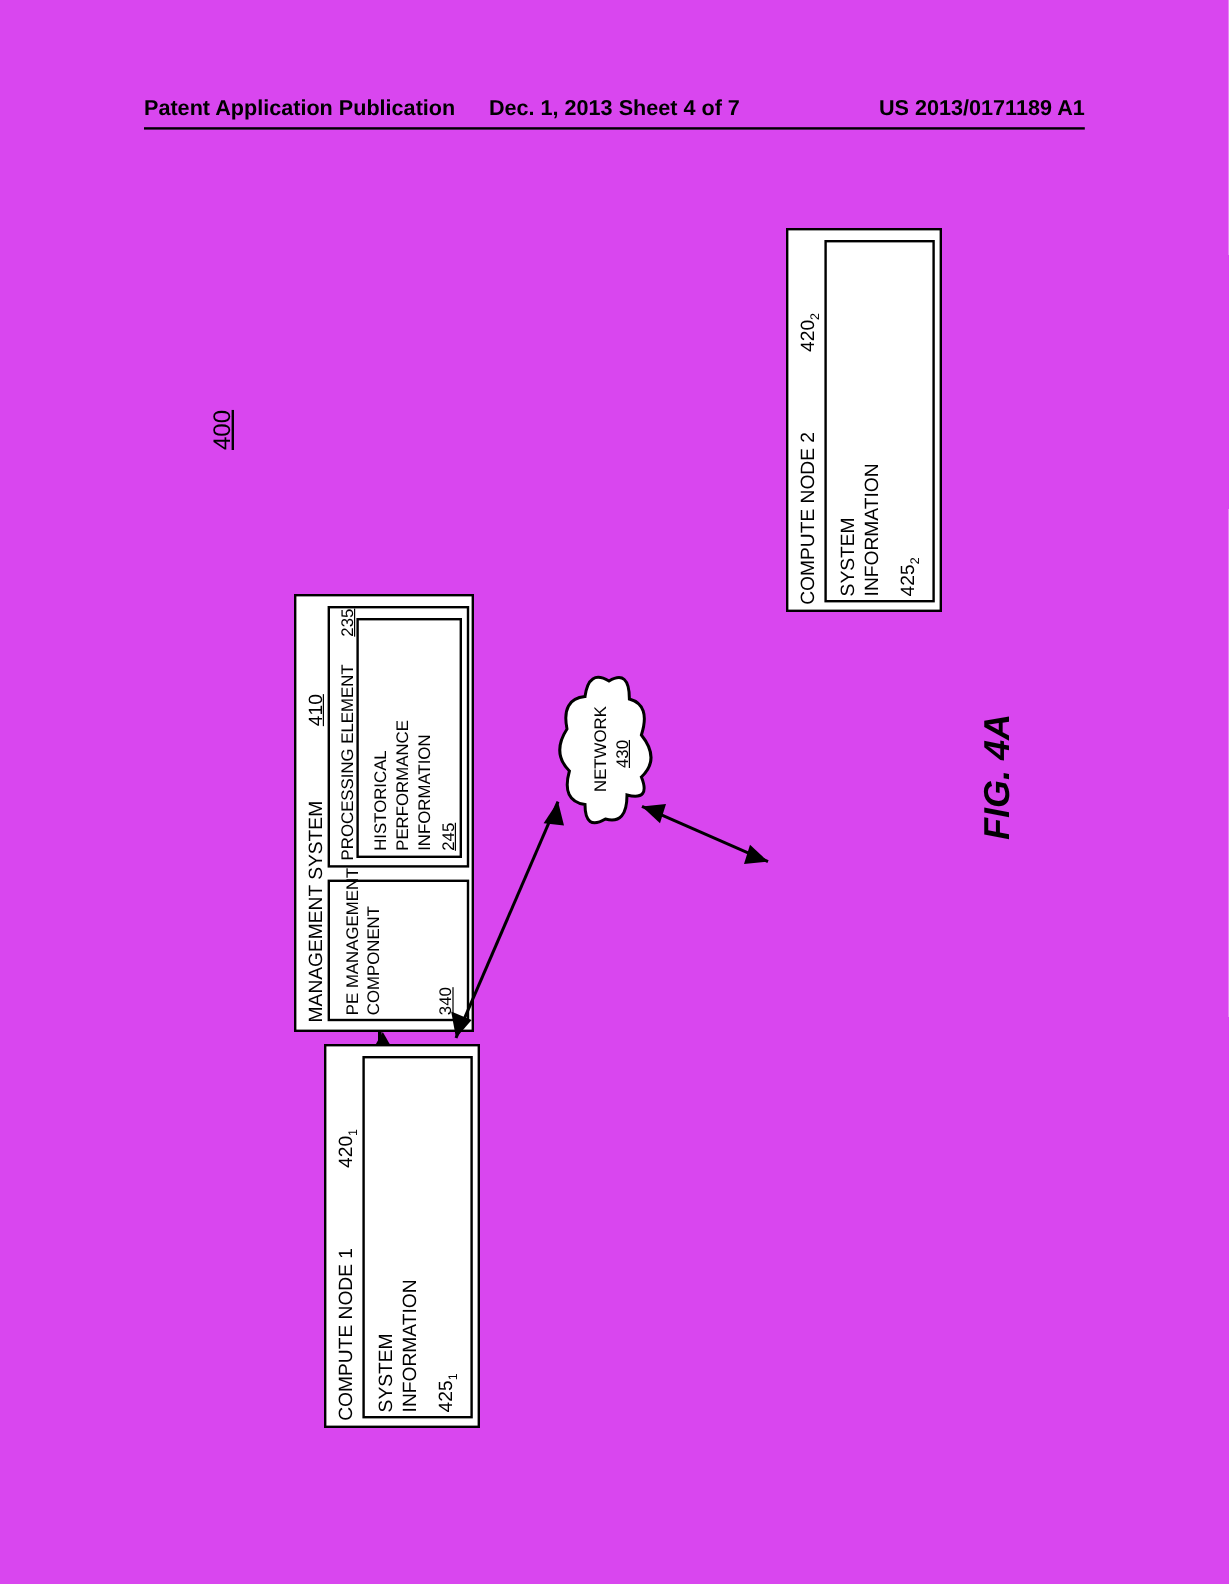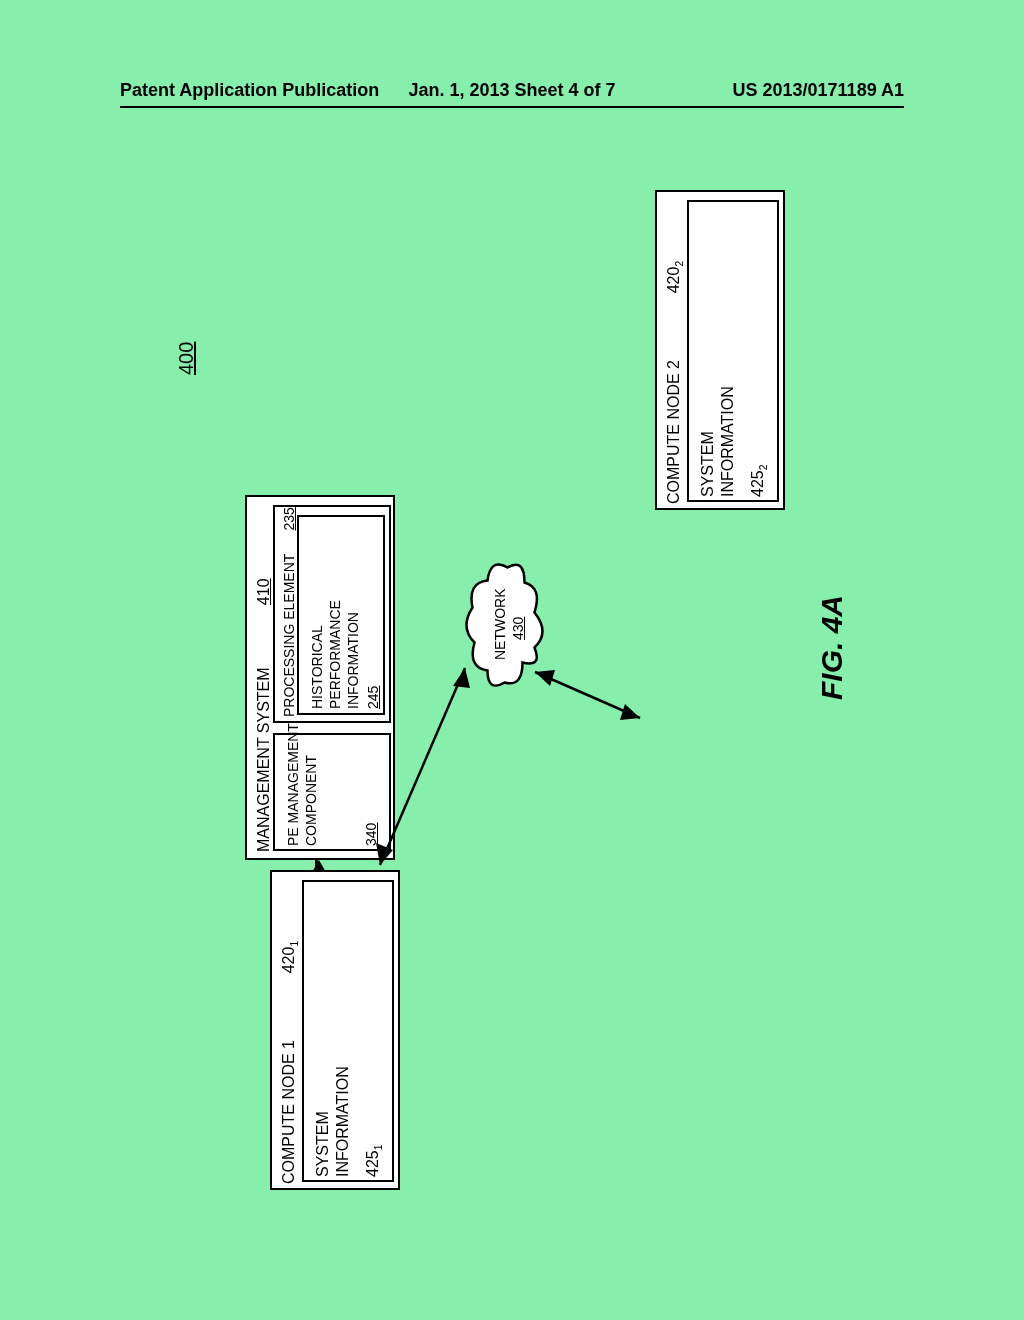--- a/index.html
+++ b/index.html
@@ -6,21 +6,21 @@
     margin: 0;
     padding: 0;
     background: #fff;
     font-family: Arial, Helvetica, sans-serif;
     color: #000;
   }
   .page {
     position: relative;
     width: 1024px;
     height: 1320px;
-    background: #86efac;
+    background: #d946ef;
   }
   .header {
     position: absolute;
     top: 80px;
     left: 120px;
     right: 120px;
     font-size: 18px;
     font-weight: bold;
   }
   .header .hleft { position: absolute; left: 0; }
@@ -88,21 +88,21 @@
     height: 0;
   }
 </style>
 </head>
 <body>
 
 <div class="page">
 
   <div class="header">
     <span class="hleft">Patent Application Publication</span>
-    <span class="hcenter">Jan. 1, 2013  Sheet 4 of 7</span>
+    <span class="hcenter">Dec. 1, 2013  Sheet 4 of 7</span>
     <span class="hright">US 2013/0171189 A1</span>
   </div>
   <div class="rule"></div>
 
   <div class="canvas">
 
     <div class="rot" style="left:80px; top:215px; font-size:20px;">
       <span class="refnum">400</span>
     </div>
 

